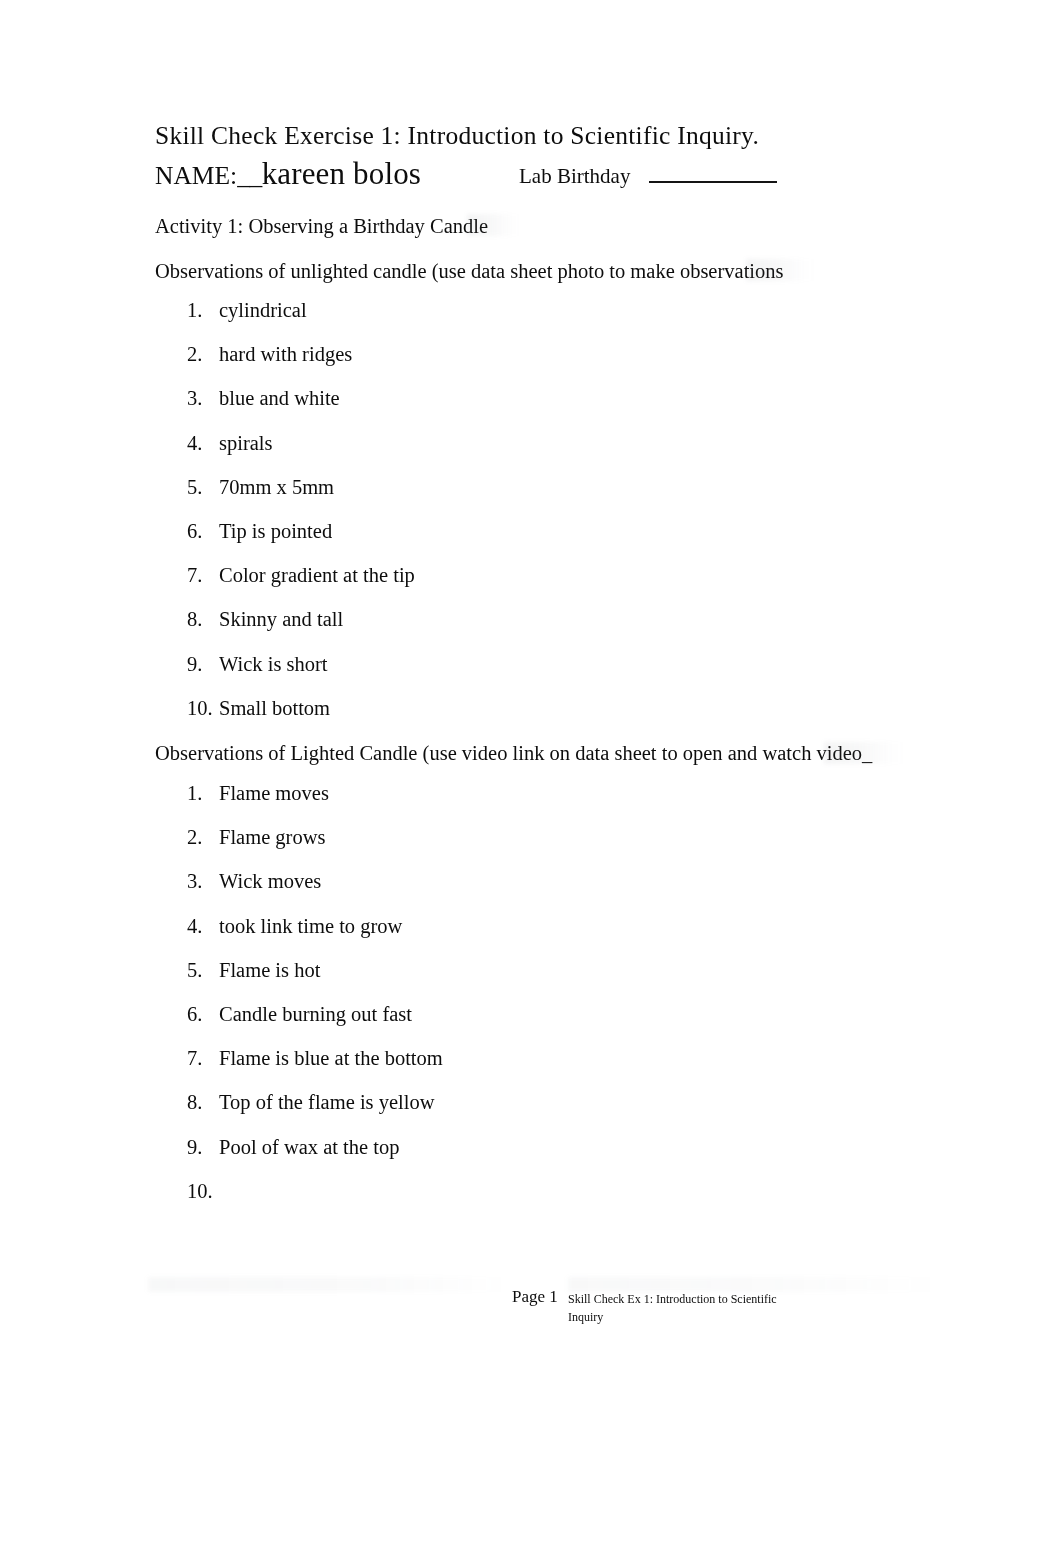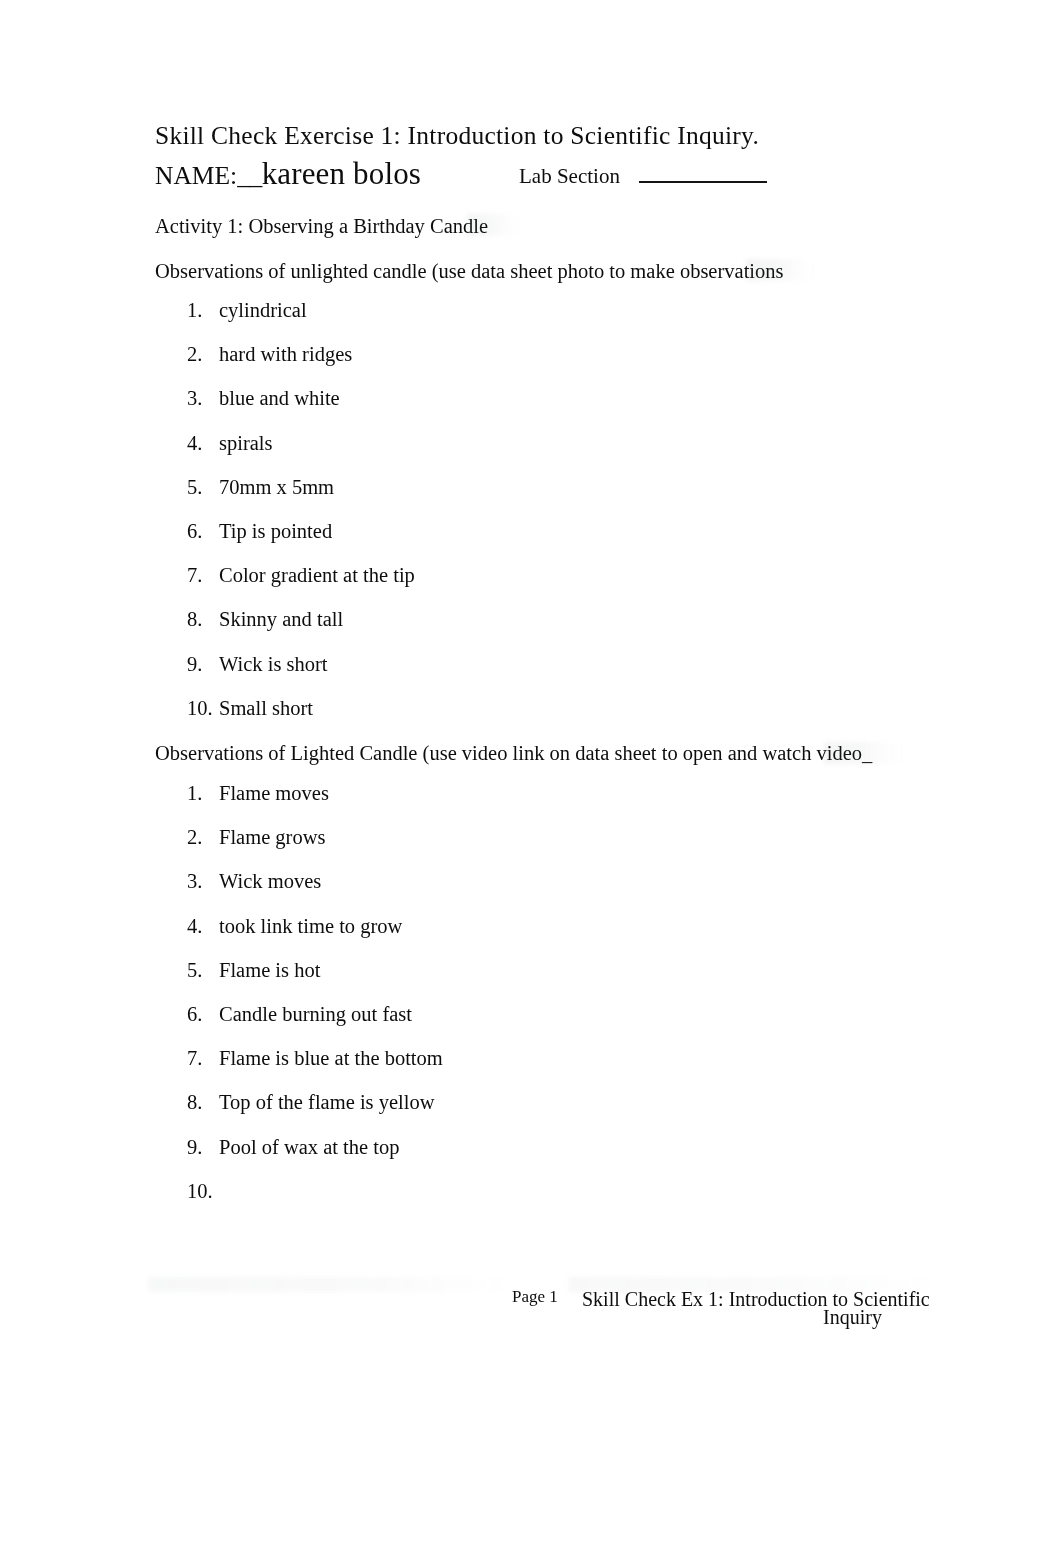--- a/index.html
+++ b/index.html
@@ -148,42 +148,41 @@
   .footer-pagenum {
     position: absolute;
     left: 512px;
     top: 1286px;
     font-size: 17px;
     line-height: 21px;
     white-space: nowrap;
   }
   .footer-docref {
     position: absolute;
-    left: 582px;
+    left: 568px;
     top: 1290px;
     width: 300px;
-    font-size: 20px;
+    font-size: 12px;
     line-height: 18px;
-    text-align: right;
   }
   .footer-docref-line { display: block; white-space: nowrap; }
 </style>
 </head>
 <body>
 
 <div class="page">
 
   <div class="doc-title">Skill Check Exercise 1: Introduction to Scientific Inquiry.</div>
 
   <div class="name-row">
     <span class="name-label">NAME:</span><span class="name-blank">__</span><span class="name-value">kareen bolos</span>
   </div>
 
   <div class="labsection-row">
-    <span class="labsection-label">Lab Section</span><span class="labsection-blank"></span>
+    <span class="labsection-label">Lab Birthday</span><span class="labsection-blank"></span>
   </div>
 
   <div class="para para-activity">Activity 1: Observing a Birthday Candle</div>
 
   <div class="para para-unlit">Observations of unlighted candle (use data sheet photo to make observations</div>
 
   <div class="para para-lit">Observations of Lighted Candle (use video link on data sheet to open and watch video_</div>
 
   <div class="smudge smudge-activity"></div>
   <div class="smudge smudge-unlit"></div>
@@ -223,21 +222,21 @@
       <li class="obs-item">
         <span class="obs-num">8.</span>
         <span class="obs-text">Skinny and tall</span>
       </li>
       <li class="obs-item">
         <span class="obs-num">9.</span>
         <span class="obs-text">Wick is short</span>
       </li>
       <li class="obs-item">
         <span class="obs-num">10.</span>
-        <span class="obs-text">Small short</span>
+        <span class="obs-text">Small bottom</span>
       </li>
     </ol>
 
   <ol class="obs-list list-lit">
       <li class="obs-item">
         <span class="obs-num">1.</span>
         <span class="obs-text">Flame moves</span>
       </li>
       <li class="obs-item">
         <span class="obs-num">2.</span>

